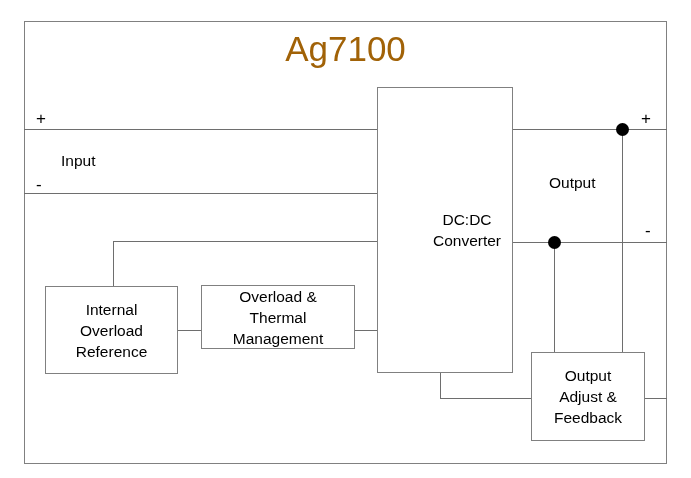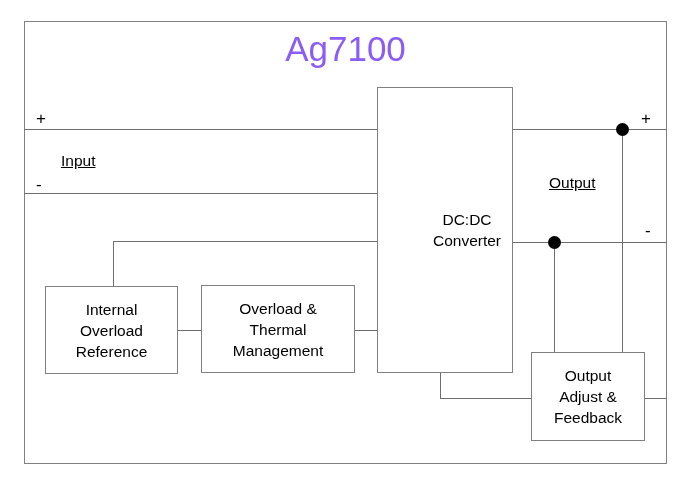--- a/index.html
+++ b/index.html
@@ -27,21 +27,21 @@
     background: transparent;
   }
   
   .title {
     position: absolute;
     left: 0;
     top: 28px;
     width: 691px;
     text-align: center;
     font-size: 35px;
-    color: #8b5cf6;
+    color: #a16207;
     line-height: 42px;
     letter-spacing: 0px;
     white-space: nowrap;
   }
   
   .block {
     position: absolute;
     border: 1.5px solid #808080;
     box-sizing: border-box;
     background: #ffffff;
@@ -51,21 +51,21 @@
     text-align: center;
     font-size: 15.5px;
     line-height: 21px;
     color: #000000;
     z-index: 3;
   }
   .block .blk-text { display: block; width: 100%; white-space: pre-line; }
 
   #dcdc-block   { left: 377px; top: 87px;  width: 136px; height: 286px; padding-left: 44px; }
   #ivr-block    { left: 45px;  top: 286px; width: 133px; height: 88px;  }
-  #otm-block    { left: 201px; top: 285px; width: 154px; height: 88px; justify-content: center;  }
+  #otm-block    { left: 201px; top: 285px; width: 154px; height: 64px; justify-content: center;  }
   #oaf-block    { left: 531px; top: 352px; width: 114px; height: 89px;  }
 
   
   .wire-h {
     position: absolute;
     height: 0;
     border-top: 1.5px solid #6e6e6e;
     z-index: 1;
   }
   .wire-v {
@@ -84,21 +84,20 @@
     z-index: 4;
   }
   
   .label {
     position: absolute;
     font-size: 15.5px;
     color: #000000;
     line-height: 18px;
     white-space: nowrap;
     z-index: 5;
-    text-decoration: underline;
   }
   .sign {
     position: absolute;
     font-size: 17px;
     color: #000000;
     line-height: 18px;
     white-space: nowrap;
     z-index: 5;
   }
 </style>

